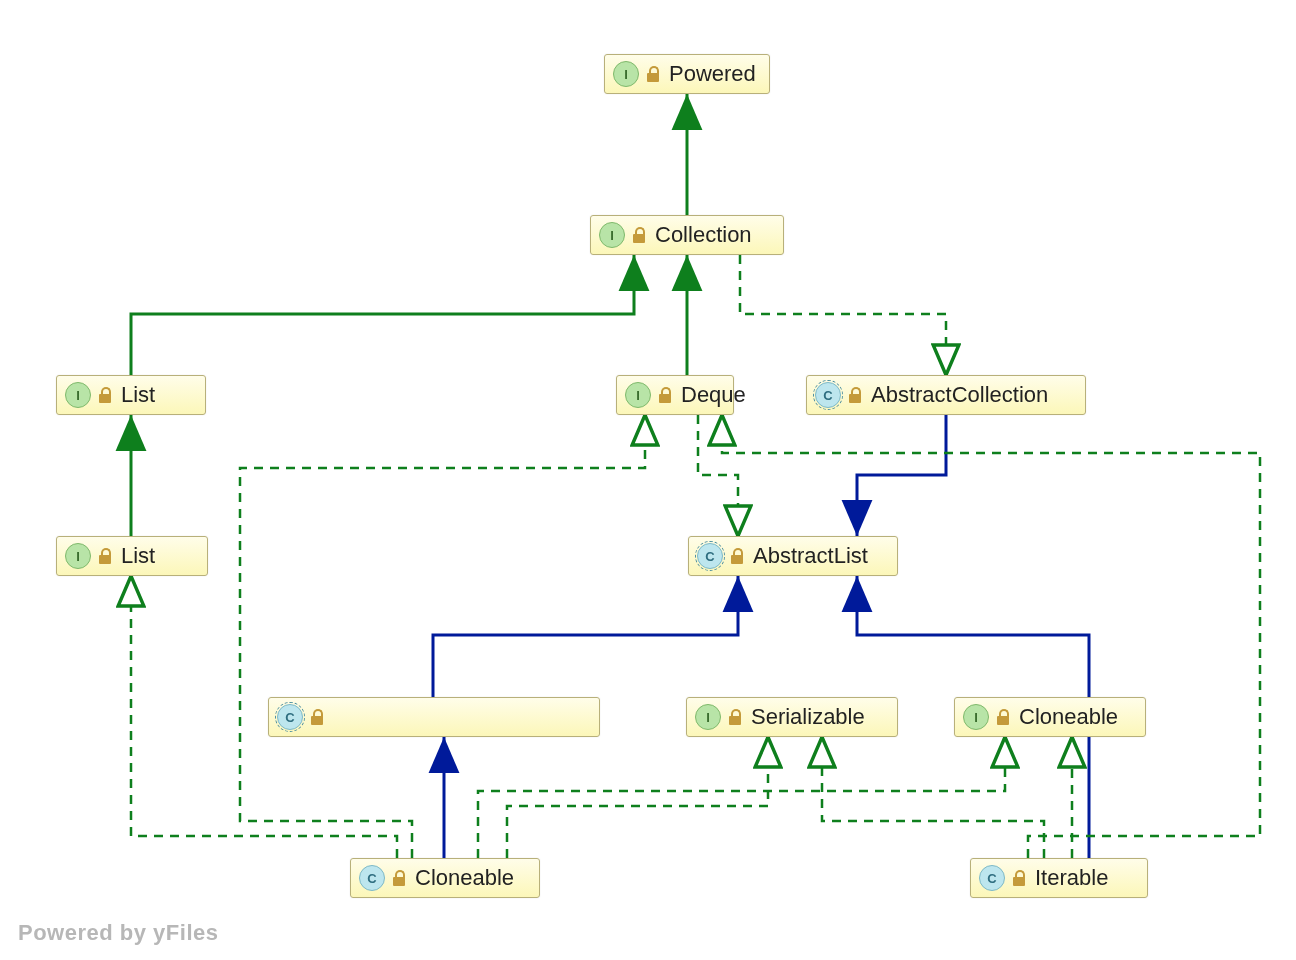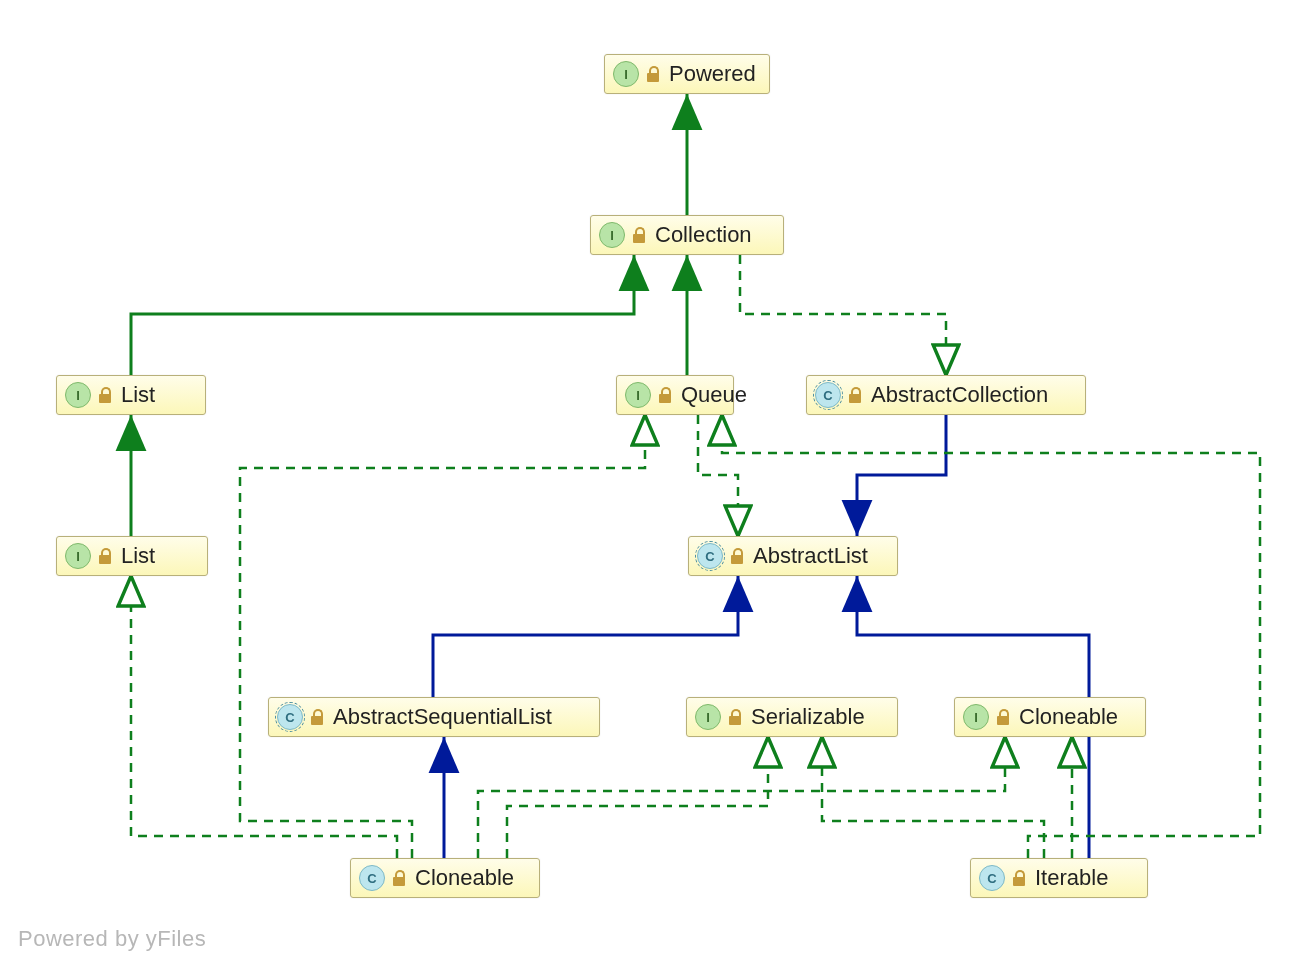--- a/index.html
+++ b/index.html
@@ -80,24 +80,25 @@
     width: 6px;
     height: 6px;
     border: 2px solid #c49a3a;
     border-bottom: none;
     border-radius: 6px 6px 0 0;
     background: transparent;
   }
   .footer {
     position: absolute;
     left: 18px;
-    bottom: 8px;
+    bottom: 14px;
     font-size: 22px;
     color: #b7b7b7;
     letter-spacing: 0.5px;
+    font-weight: bold;
   }
   svg.edges {
     position: absolute;
     left: 0; top: 0;
     width: 1296px;
     height: 960px;
     pointer-events: none;
   }
 </style>
 </head>
@@ -148,41 +149,40 @@
       <span>Collection</span>
     </div>
     <div class="node" style="left: 56px; top: 375px; width: 150px; height: 40px;">
       <span class="type-icon type-interface">I</span>
       <span class="lock-icon"></span>
       <span>List</span>
     </div>
     <div class="node" style="left: 616px; top: 375px; width: 118px; height: 40px;">
       <span class="type-icon type-interface">I</span>
       <span class="lock-icon"></span>
-      <span>Queue</span>
+      <span>Deque</span>
     </div>
     <div class="node" style="left: 806px; top: 375px; width: 280px; height: 40px;">
       <span class="type-icon type-class abstract">C</span>
       <span class="lock-icon"></span>
       <span>AbstractCollection</span>
     </div>
     <div class="node" style="left: 56px; top: 536px; width: 152px; height: 40px;">
       <span class="type-icon type-interface">I</span>
       <span class="lock-icon"></span>
       <span>List</span>
     </div>
     <div class="node" style="left: 688px; top: 536px; width: 210px; height: 40px;">
       <span class="type-icon type-class abstract">C</span>
       <span class="lock-icon"></span>
       <span>AbstractList</span>
     </div>
     <div class="node" style="left: 268px; top: 697px; width: 332px; height: 40px;">
       <span class="type-icon type-class abstract">C</span>
       <span class="lock-icon"></span>
-      <span>AbstractSequentialList</span>
     </div>
     <div class="node" style="left: 686px; top: 697px; width: 212px; height: 40px;">
       <span class="type-icon type-interface">I</span>
       <span class="lock-icon"></span>
       <span>Serializable</span>
     </div>
     <div class="node" style="left: 954px; top: 697px; width: 192px; height: 40px;">
       <span class="type-icon type-interface">I</span>
       <span class="lock-icon"></span>
       <span>Cloneable</span>

